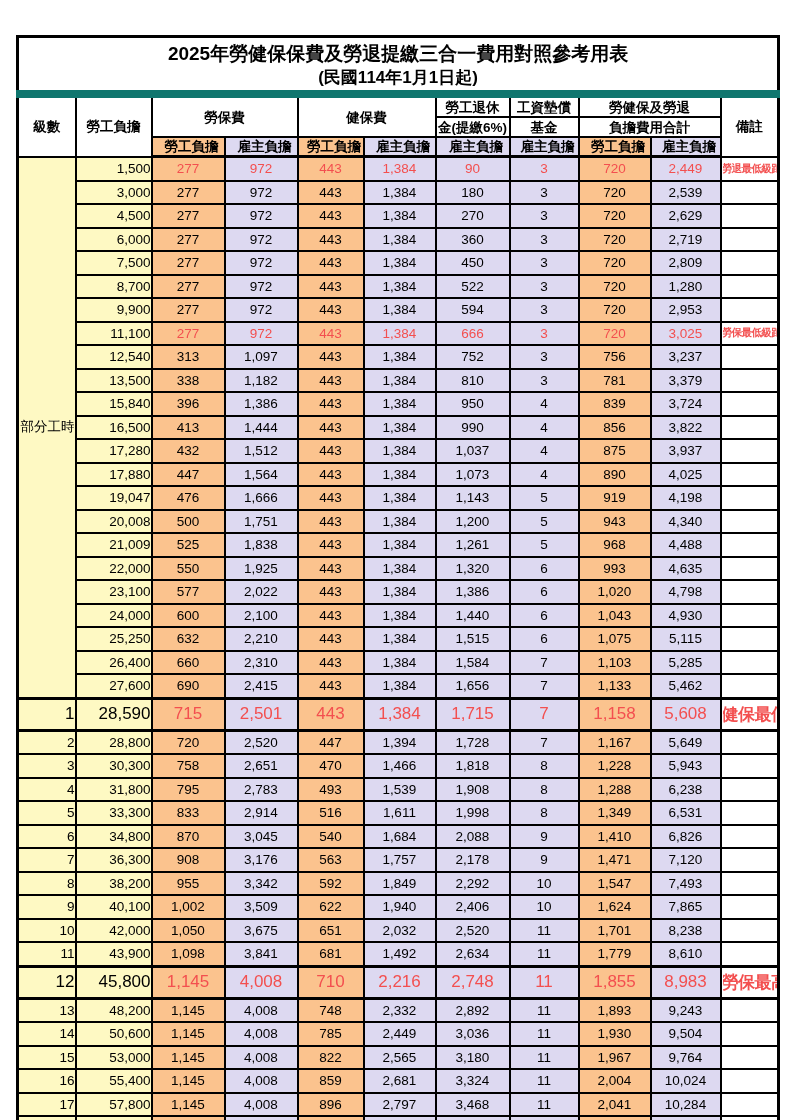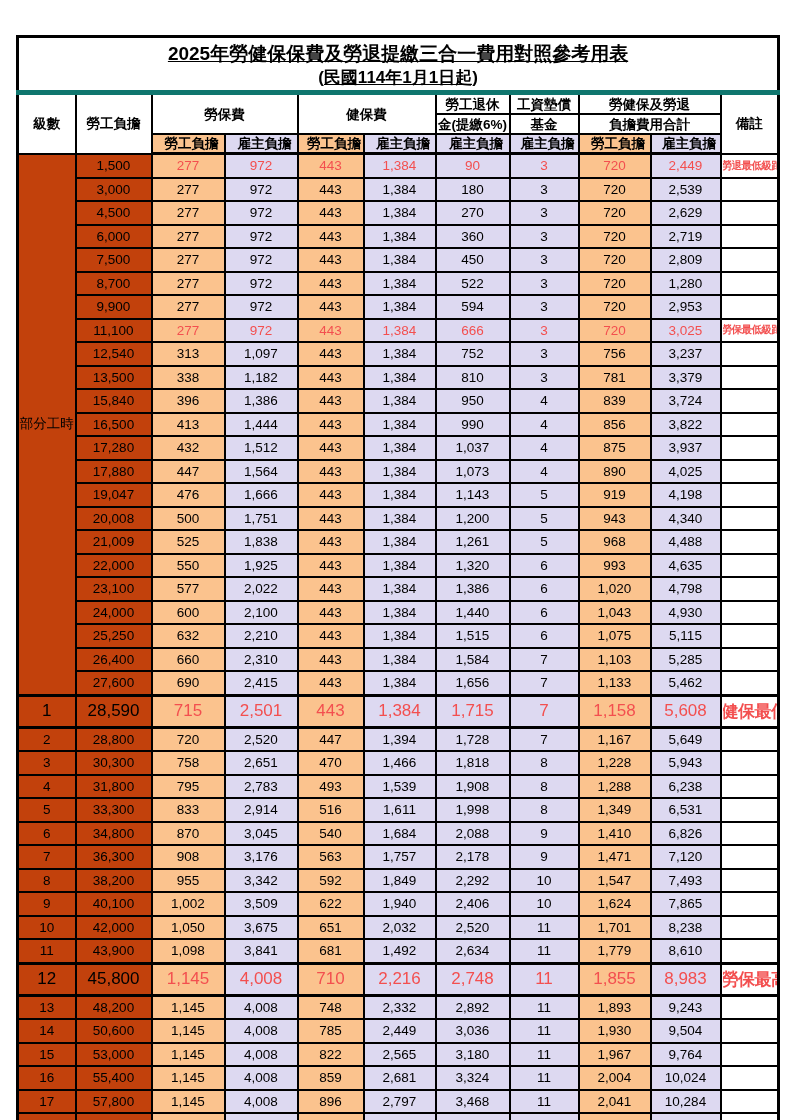--- a/index.html
+++ b/index.html
@@ -1,32 +1,32 @@
 <!DOCTYPE html>
 <html><head>
 <meta charset="utf-8">
 <style>
   html,body{margin:0;padding:0;background:#ffffff;}
   body{width:791px;height:1120px;position:relative;font-family:"Liberation Sans","DejaVu Sans",sans-serif;color:#000;}
   .sheet{position:absolute;left:16px;top:35px;}
   table{border-collapse:collapse;table-layout:fixed;width:761px;border:3px solid #000;}
   td,th{border:2px solid #000;text-align:center;vertical-align:middle;padding:0;overflow:hidden;white-space:nowrap;font-weight:normal;}
   
-  .title-cell{border-bottom:5px solid #0f766e;height:52px;background:#fff;text-decoration:underline;}
+  .title-cell{border-bottom:8px solid #0f766e;height:52px;background:#fff;}
   .title-main{font-size:19px;font-weight:bold;line-height:27px;}
   .title-sub{font-size:17px;font-weight:bold;line-height:22px;}
   
   thead th{font-size:13.5px;font-weight:600;height:18px;line-height:17px;background:#fff;}
   thead tr.subhead th{height:17px;border-bottom:3px solid #000;padding-left:7px;}
   
   tbody td{height:21.5px;font-size:13.5px;}
   tbody tr.big td{height:29px;font-size:17px;border-top:3px solid #000;border-bottom:3px solid #000;}
   .w{background:#FBC38E;}
   .e{background:#DDD9F1;}
-  .lvl,.bracket{background:#c2410c;}
+  .lvl,.bracket{background:#fef9c3;text-align:right;}
   .remark{background:#fff;font-size:10.5px;color:#F34F4F;font-weight:600;letter-spacing:-0.5px;border-radius:9px;}
   tr.redrow td{color:#F34F4F;}
   tr.redrow td.lvl, tr.redrow td.bracket{color:#000;}
 </style>
 </head>
 <body>
 
 <div class="sheet">
   <table>
     <colgroup>

